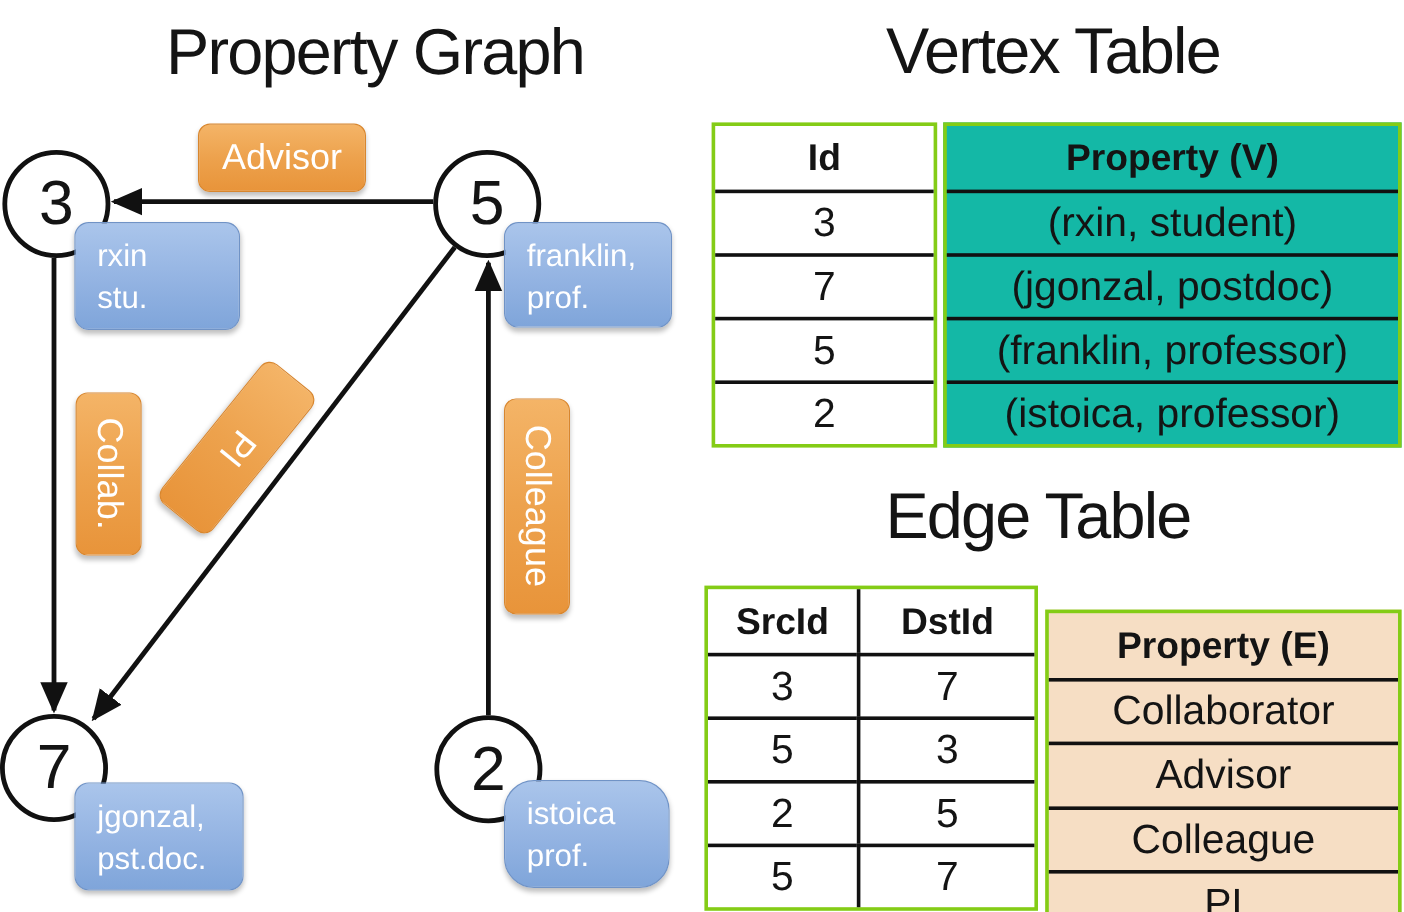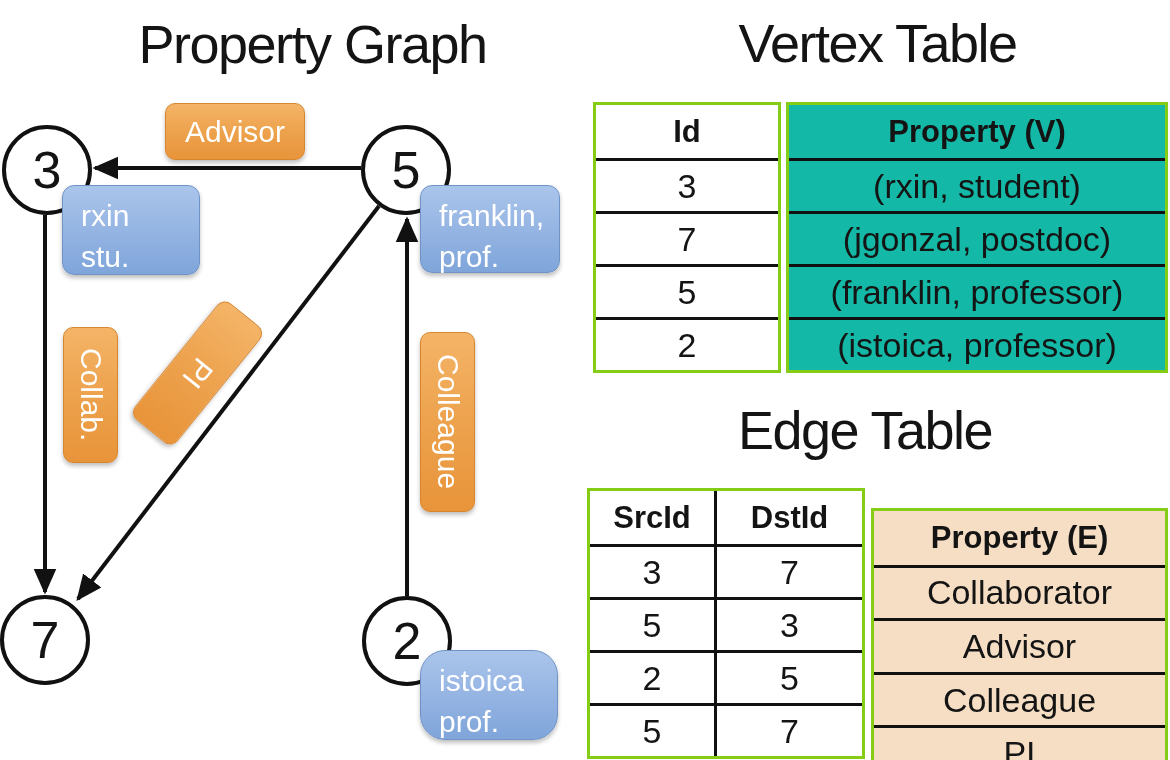--- a/index.html
+++ b/index.html
@@ -16,21 +16,21 @@
   #edges line { stroke:#111; stroke-width:4; }
 
   .node { position:absolute; width:90px; height:90px; background:#fff;
           border:4px solid #111; border-radius:50%; z-index:2;
           display:flex; align-items:center; justify-content:center;
           font-size:52px; font-weight:300; }
 
   .vbox { position:absolute; z-index:4; border-radius:12px;
           background:linear-gradient(to bottom, #aac5eb 0%, #93b3e2 55%, #7fa5da 100%);
           border:1px solid #7093c6; box-shadow:0 3px 4px rgba(0,0,0,0.25);
-          color:#fff; font-size:30px; line-height:1.35; padding:10px 0 0 18px; }
+          color:#fff; font-size:26px; line-height:1.35; padding:10px 0 0 18px; }
 
   .ebox { position:absolute; z-index:4; border-radius:10px;
           background:linear-gradient(to bottom, #f4b467 0%, #eda24d 50%, #e8943a 100%);
           border:1px solid #d8862e; box-shadow:0 3px 4px rgba(0,0,0,0.25);
           color:#fff; font-size:30px;
           display:flex; align-items:center; justify-content:center; }
   .ebox .vert { writing-mode:vertical-rl; }
 
   
   .tcol, .tgrid { position:absolute; border:3px solid #84cc16; display:grid;
@@ -77,20 +77,24 @@
     <span>2</span>
   </div>
 
   <div class="vbox" style="left:62px;  top:185px; width:138px; height:90px;">
     <div>rxin</div>
     <div>stu.</div>
   </div>
   <div class="vbox" style="left:420px; top:185px; width:140px; height:88px;">
     <div>franklin,</div>
     <div>prof.</div>
+  </div>
+  <div class="vbox" style="left:62px;  top:652px; width:141px; height:90px;">
+    <div>jgonzal,</div>
+    <div>pst.doc.</div>
   </div>
   <div class="vbox" style="left:420px; top:650px; width:138px; height:90px;border-radius:25px;">
     <div>istoica</div>
     <div>prof.</div>
   </div>
 
   <div class="ebox" style="left:165px; top:103px; width:140px; height:57px;">
     <span>Advisor</span>
   </div>
   <div class="ebox" style="left:63px; top:327px; width:55px; height:136px;">

